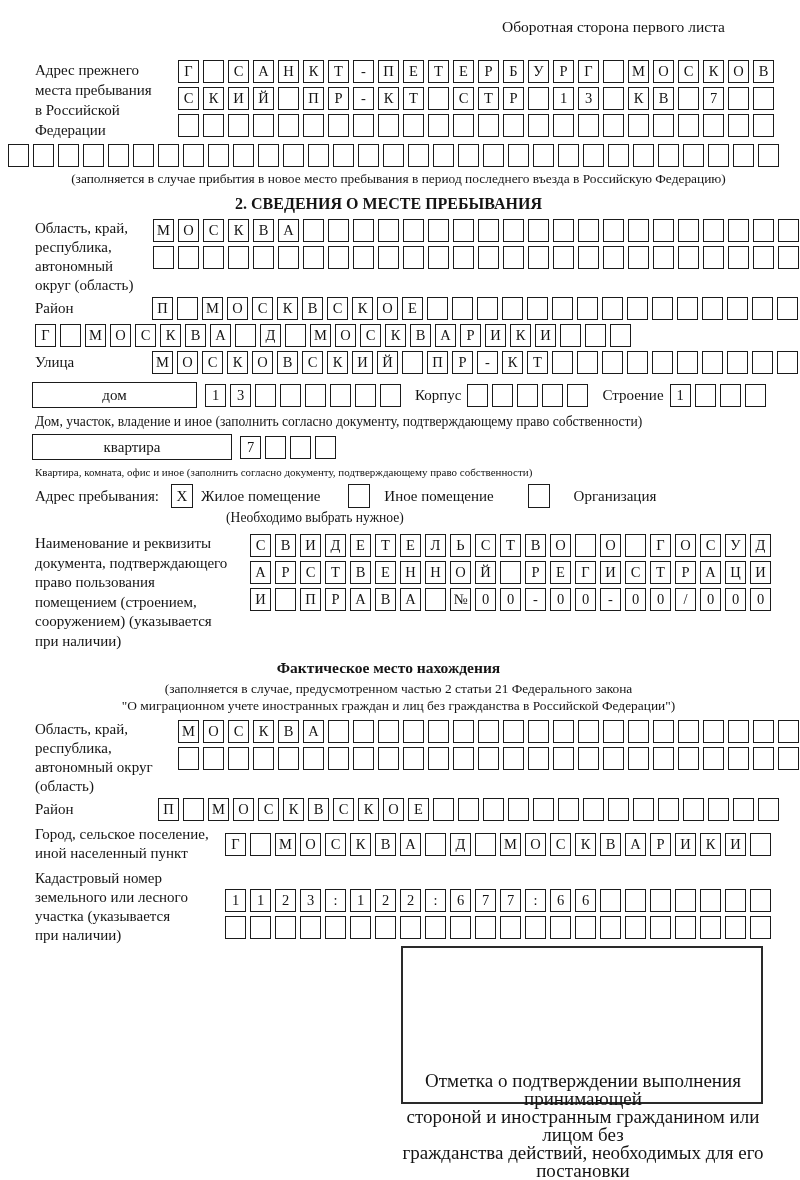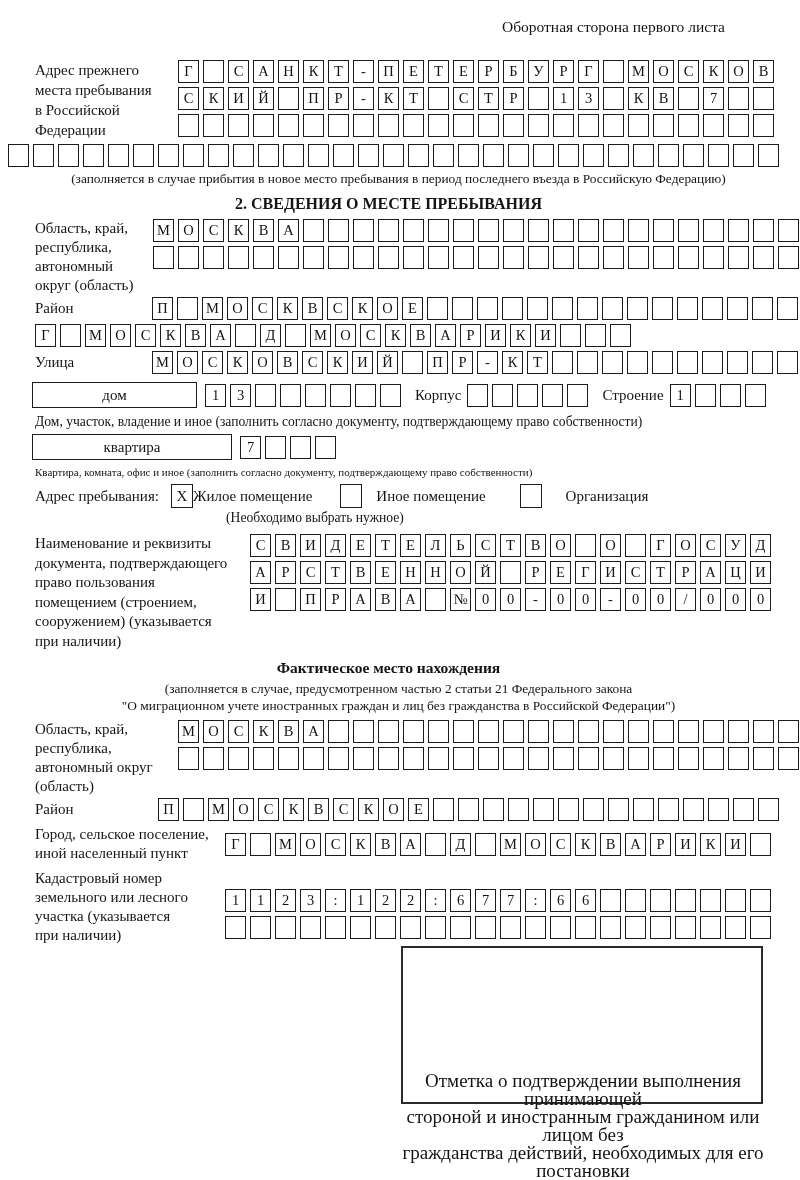--- a/index.html
+++ b/index.html
@@ -387,21 +387,21 @@
         <div class="cell"></div>
         <div class="cell"></div>
         <div class="cell"></div>
       </div>
   </div>
   <div class="mt6" style="font-size:11px">Квартира, комната, офис и иное (заполнить согласно документу, подтверждающему право собственности)</div>
 
   <div class="frow mt6">
     <span>Адрес пребывания:</span>
     <span class="chk" style="margin-left:12px">X</span>
-    <span style="">Жилое помещение</span>
+    <span style="margin-left:8px">Жилое помещение</span>
     <span class="chk" style="margin-left:28px"></span>
     <span style="margin-left:14px">Иное помещение</span>
     <span class="chk" style="margin-left:34px"></span>
     <span style="margin-left:24px">Организация</span>
   </div>
   <div class="mt2" style="width:560px; text-align:center; font-size:13.6px">(Необходимо выбрать нужное)</div>
 
   <div class="frow top mt8">
     <div class="lbl" style="width:215px; line-height:19.5px">
       <div>Наименование и реквизиты</div>

